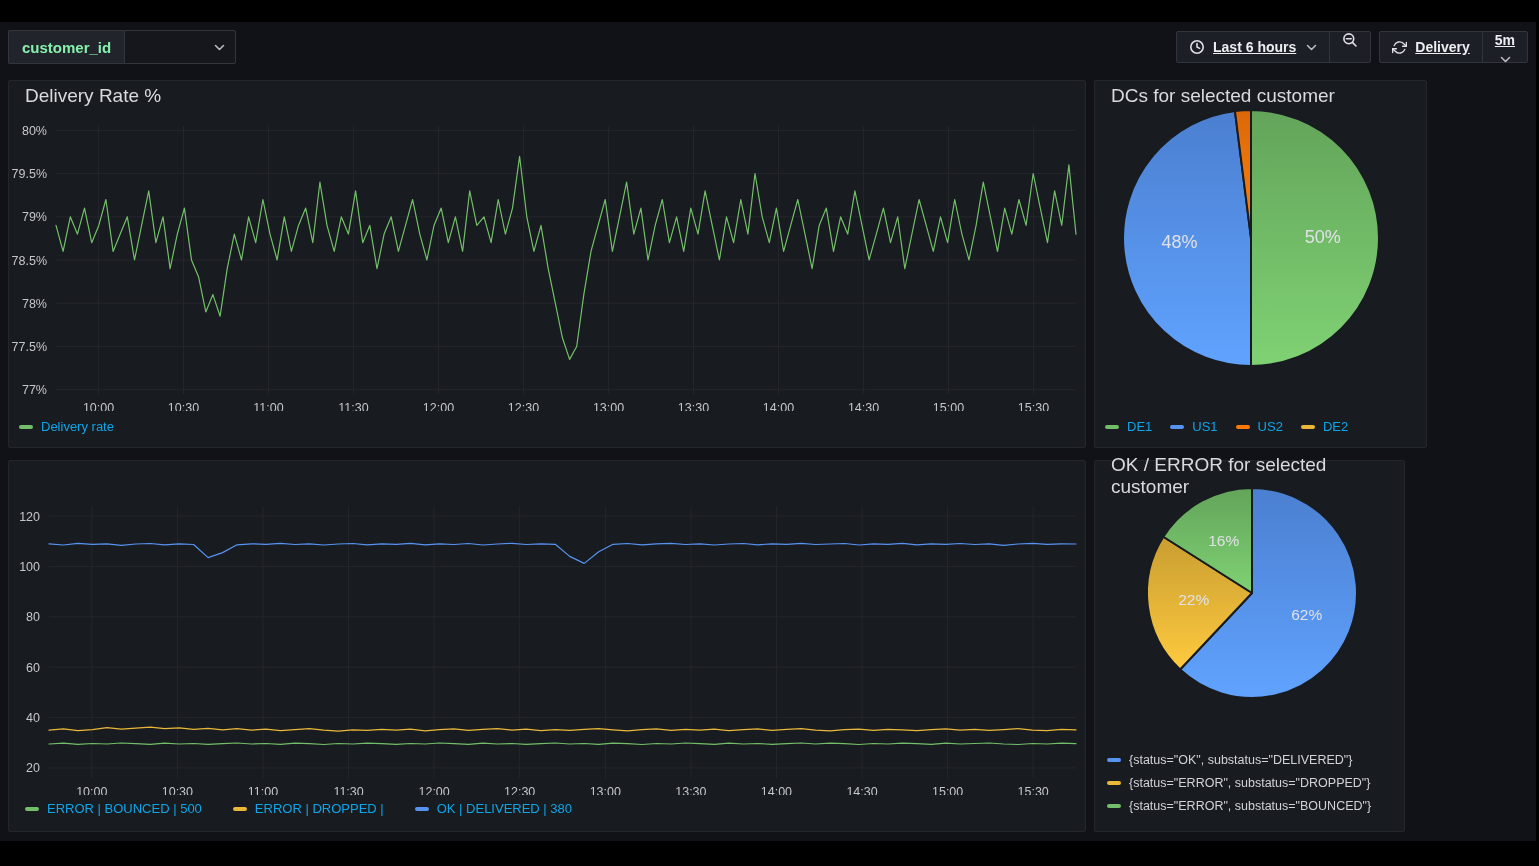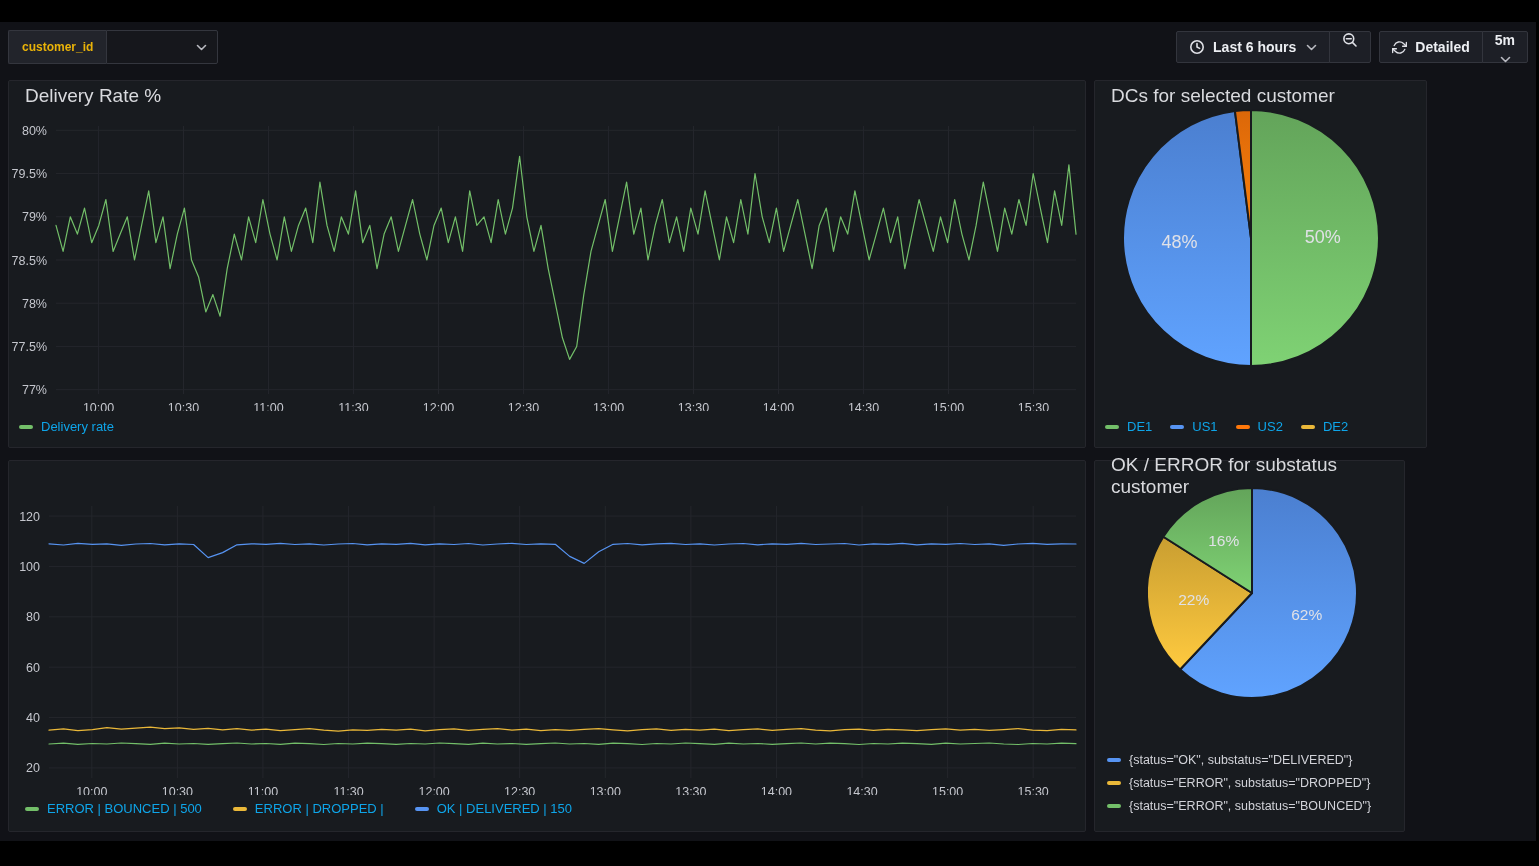--- a/index.html
+++ b/index.html
@@ -4,28 +4,28 @@
 <style>
   * { margin:0; padding:0; box-sizing:border-box; }
   html,body { width:1539px; height:866px; background:#000; overflow:hidden;
               font-family:"Liberation Sans", sans-serif; }
   .dashboard { position:absolute; left:0; top:22px; width:1536px; height:819px; background:#111217; }
 
   
   .var-control { position:absolute; left:8px; top:8px; height:34px; display:flex; cursor:pointer; }
   .var-label { display:flex; align-items:center; padding:0 13px; background:#22242b;
                border:1px solid #34363e; border-right:none; border-radius:2px 0 0 2px;
-               color:#eab308; font-size:12px; font-weight:700; }
+               color:#86efac; font-size:15px; font-weight:700; }
   .var-value { display:flex; align-items:center; justify-content:flex-end; width:112px; padding:0 10px;
                background:#16171c; border:1px solid #34363e; border-radius:0 2px 2px 0; color:#c9cad1; }
   .toolbar-right { position:absolute; right:8px; top:9px; display:flex; gap:8px; }
   .btn-group { display:flex; }
   .btn { display:flex; align-items:center; gap:8px; height:32px; padding:0 12px;
          background:#1d1f26; border:1px solid #33353d; color:#eceef2;
-         font-family:"Liberation Sans", sans-serif; font-size:14px; font-weight:700; cursor:pointer; }
+         font-family:"Liberation Sans", sans-serif; font-size:14px; font-weight:700; cursor:pointer;text-decoration:underline; }
   .btn-group .btn + .btn { margin-left:-1px;flex-direction:column; }
   .btn-group .btn:first-child { border-radius:2px 0 0 2px; }
   .btn-group .btn:last-child  { border-radius:0 2px 2px 0; }
   .icon { display:inline-flex; color:#dfe0e6; }
   .caret { display:inline-flex; color:#b9bac1; margin-left:2px; }
 
   
   .panel { position:absolute; background:#181b1f; border:1px solid #25262c; border-radius:2px; }
   .panel-title { height:30px; display:flex; align-items:center; padding:0 16px;
                  color:#d9dade; font-size:19px; font-weight:500; cursor:pointer; }
@@ -92,21 +92,21 @@
     </div>
     <div class="btn-group">
       <button class="btn">
         <span class="icon">
           <svg width="15" height="15" viewBox="0 0 24 24" fill="none" stroke="currentColor" stroke-width="2.2" stroke-linecap="round" stroke-linejoin="round">
               <polyline points="23 4 23 10 17 10"></polyline>
               <polyline points="1 20 1 14 7 14"></polyline>
               <path d="M3.51 9a9 9 0 0 1 14.85-3.36L23 10M1 14l4.64 4.36A9 9 0 0 0 20.49 15"></path>
             </svg>
         </span>
-        <span>Detailed</span>
+        <span>Delivery</span>
       </button>
       <button class="btn">
         <span>5m</span>
         <span class="caret">
           <svg width="11" height="7" viewBox="0 0 11 7">
               <polyline points="1.5,1.5 5.5,5.5 9.5,1.5" fill="none" stroke="currentColor" stroke-width="1.6" stroke-linecap="round" stroke-linejoin="round"></polyline>
             </svg>
         </span>
       </button>
     </div>
@@ -256,27 +256,27 @@
         <span class="legend-item">
           <span class="swatch" style="background: rgb(115, 191, 105);"></span>
           <span>ERROR | BOUNCED | 500</span>
         </span>
         <span class="legend-item">
           <span class="swatch" style="background: rgb(234, 184, 57);"></span>
           <span>ERROR | DROPPED |</span>
         </span>
         <span class="legend-item">
           <span class="swatch" style="background: rgb(87, 148, 242);"></span>
-          <span>OK | DELIVERED | 150</span>
+          <span>OK | DELIVERED | 380</span>
         </span>
       </div>
   </section>
 
   <section class="panel" id="panel-okerror">
-    <div class="panel-title">OK / ERROR for substatus customer</div>
+    <div class="panel-title">OK / ERROR for selected customer</div>
     <svg class="chart-svg" id="chart-okerror" width="309" height="290">
         <defs>
           <linearGradient id="chart-okerror-g0" x1="0" y1="0" x2="0" y2="1">
             <stop offset="0%" stop-color="#4b7fd0"></stop>
             <stop offset="100%" stop-color="#60a3ff"></stop>
           </linearGradient>
           <linearGradient id="chart-okerror-g1" x1="0" y1="0" x2="0" y2="1">
             <stop offset="0%" stop-color="#c99e31"></stop>
             <stop offset="100%" stop-color="#ffca3f"></stop>
           </linearGradient>

